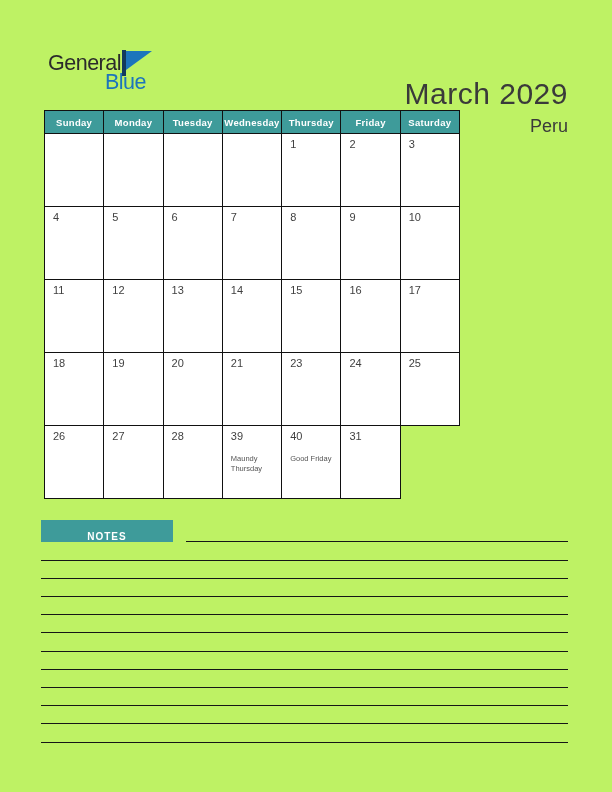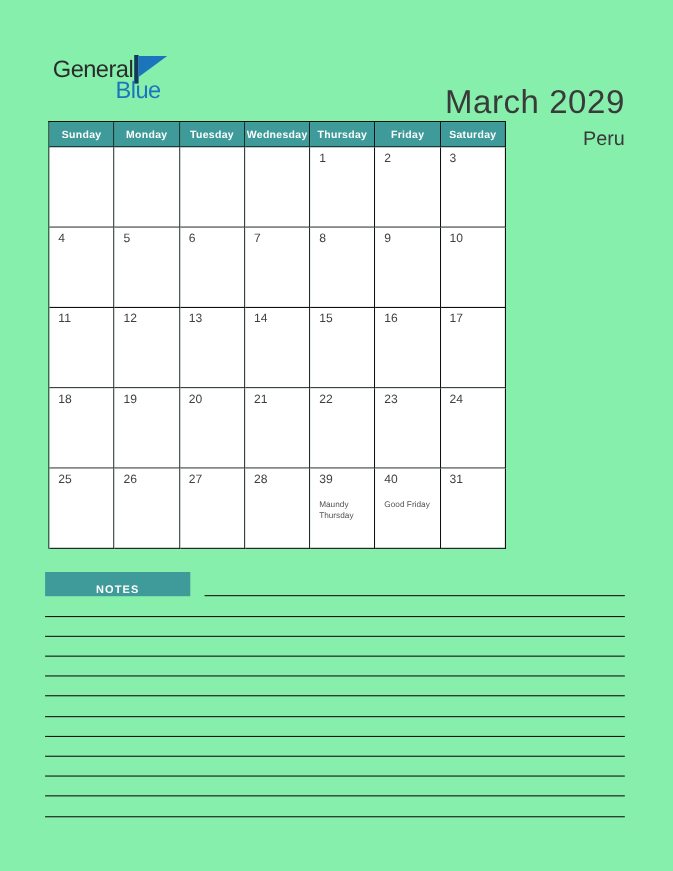--- a/index.html
+++ b/index.html
@@ -1,20 +1,20 @@
 <!DOCTYPE html>
 <html style="--teal: #3E9B9A; --brand-blue: #1C75BC; --pole-navy: #123A5C; --line-dark: #161616;"><head>
 <meta charset="utf-8">
 <style>
   * { box-sizing: border-box; margin: 0; padding: 0; }
   body { margin: 0; background: #ffffff; font-family: "Liberation Sans", sans-serif; }
   .page {
     position: relative;
     width: 612px; height: 792px;
-    background: #86efac;
+    background: #bef264;
     overflow: hidden;
   }
 
   
   .logo { position: absolute; left: 48px; top: 50px; width: 104px; }
   .logo-row { display: flex; align-items: flex-start; }
   .logo-general {
     font-size: 21.5px; line-height: 26px; color: #2b2b2b;
     letter-spacing: -0.5px;
   }
@@ -170,23 +170,20 @@
           <span class="day-num">18</span>
         </div>
         <div class="cell">
           <span class="day-num">19</span>
         </div>
         <div class="cell">
           <span class="day-num">20</span>
         </div>
         <div class="cell">
           <span class="day-num">21</span>
-        </div>
-        <div class="cell">
-          <span class="day-num">22</span>
         </div>
         <div class="cell">
           <span class="day-num">23</span>
         </div>
         <div class="cell">
           <span class="day-num">24</span>
         </div>
         <div class="cell">
           <span class="day-num">25</span>
         </div>

